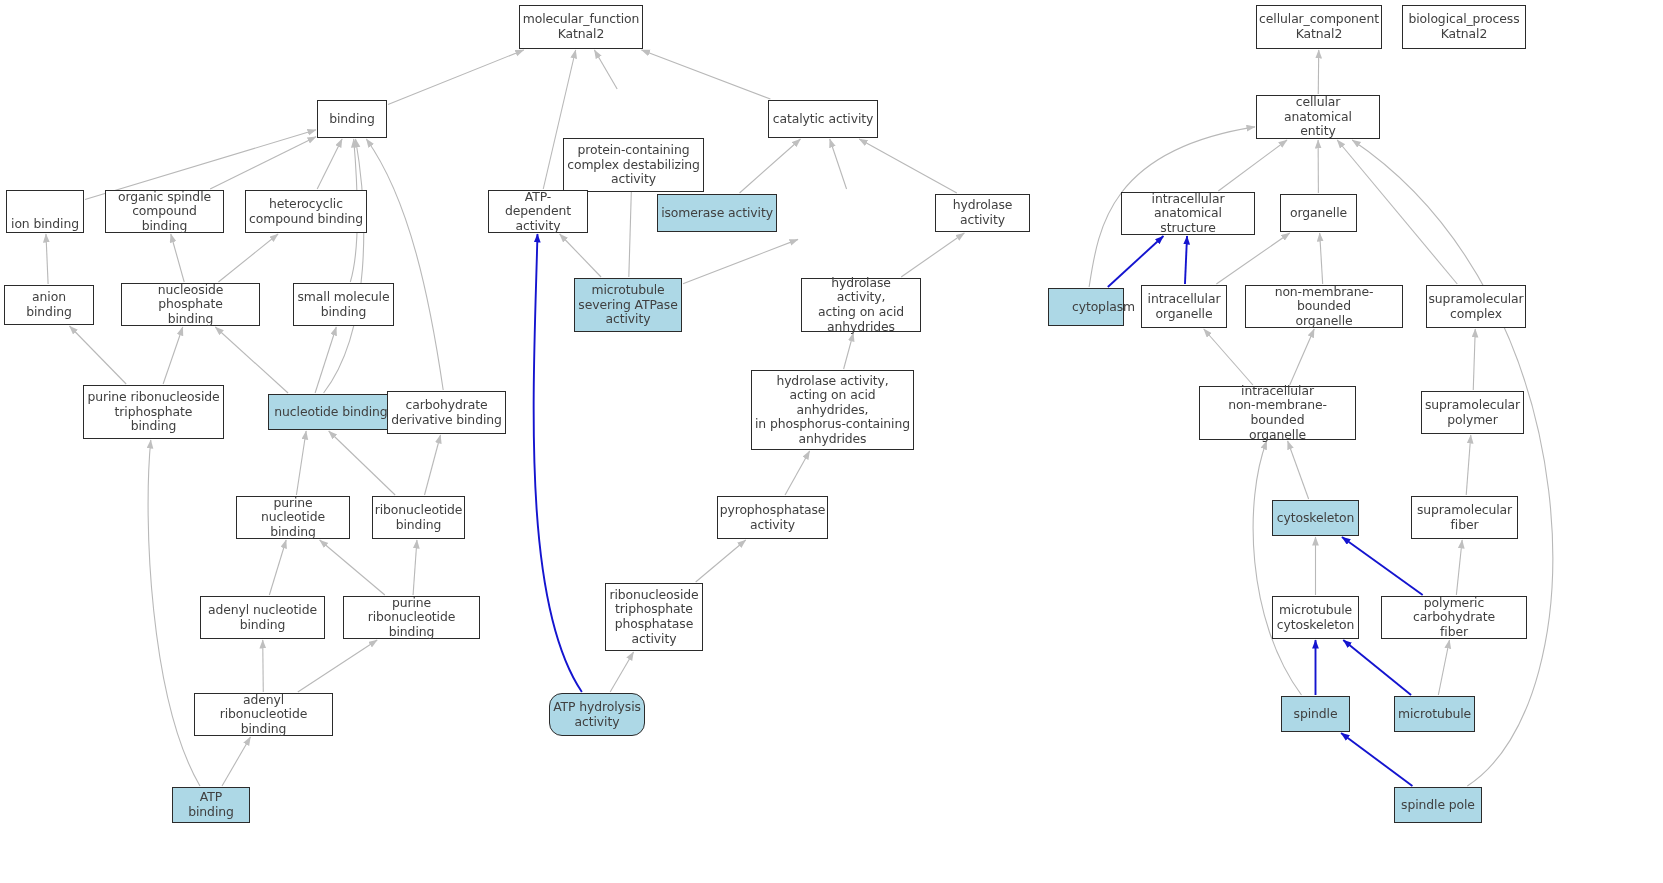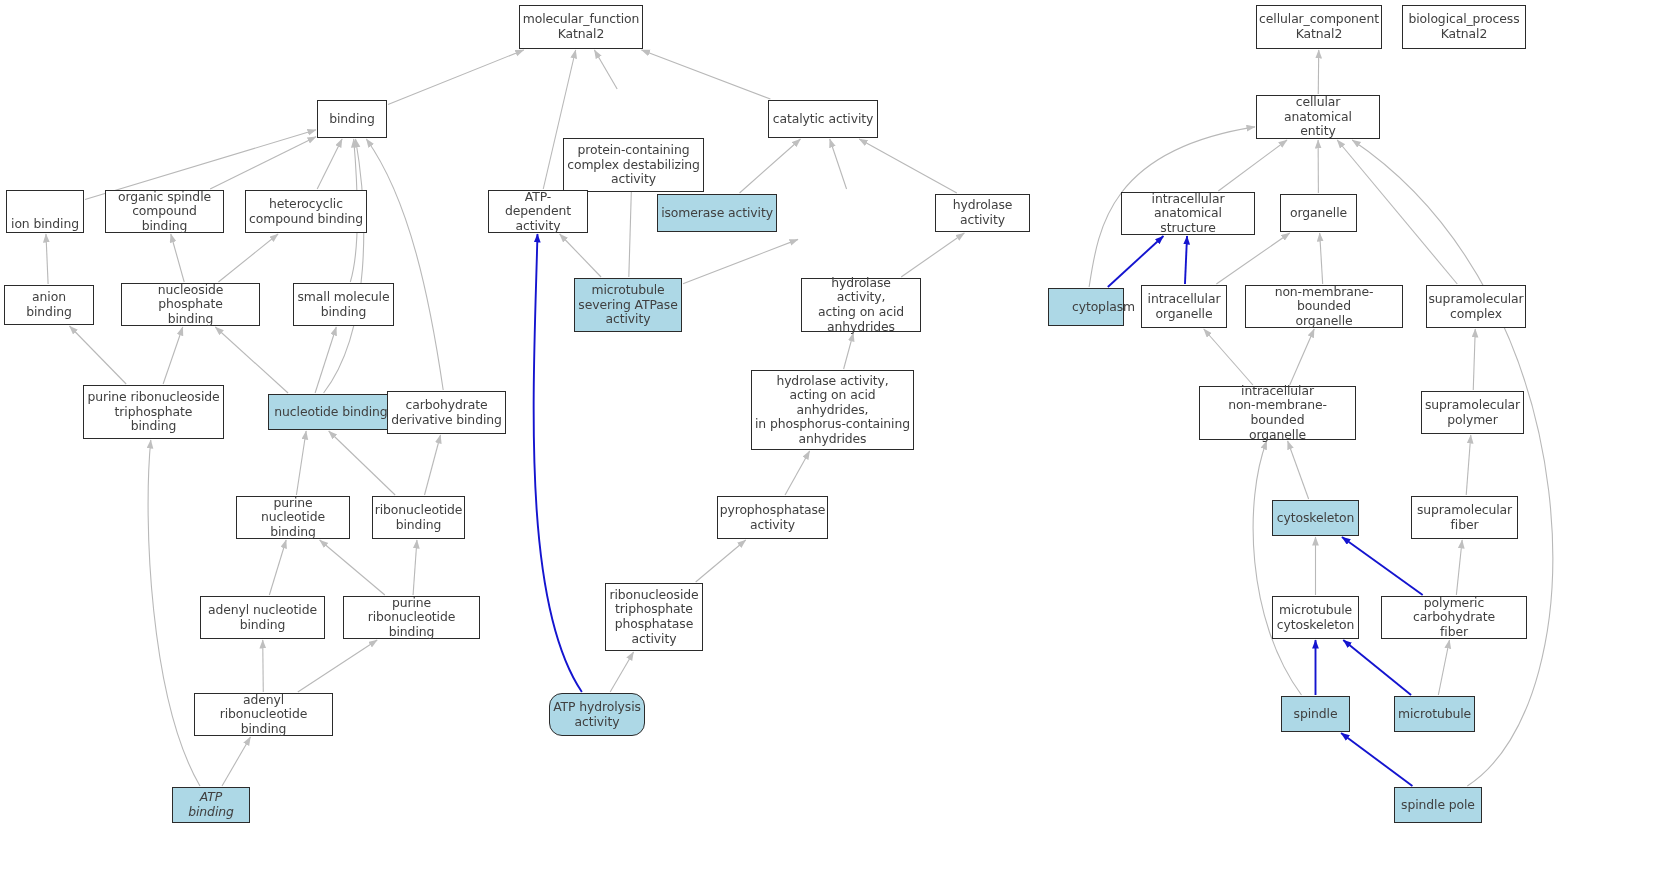--- a/index.html
+++ b/index.html
@@ -255,19 +255,19 @@
     <div class="node hl" style="left: 549px; top: 693px; width: 96px; height: 43px; border-radius: 13px;">
       <span>ATP hydrolysis
 activity</span>
     </div>
     <div class="node hl" style="left: 1281px; top: 696px; width: 69px; height: 36px;">
       <span>spindle</span>
     </div>
     <div class="node hl" style="left: 1394px; top: 696px; width: 81px; height: 36px;">
       <span>microtubule</span>
     </div>
-    <div class="node hl" style="left: 172px; top: 787px; width: 78px; height: 36px; font-style: italic;">
+    <div class="node hl" style="left: 172px; top: 787px; width: 78px; height: 36px;">
       <span>ATP binding</span>
     </div>
     <div class="node hl" style="left: 1394px; top: 787px; width: 88px; height: 36px;">
       <span>spindle pole</span>
     </div>
   </div>
 
 </body></html>

